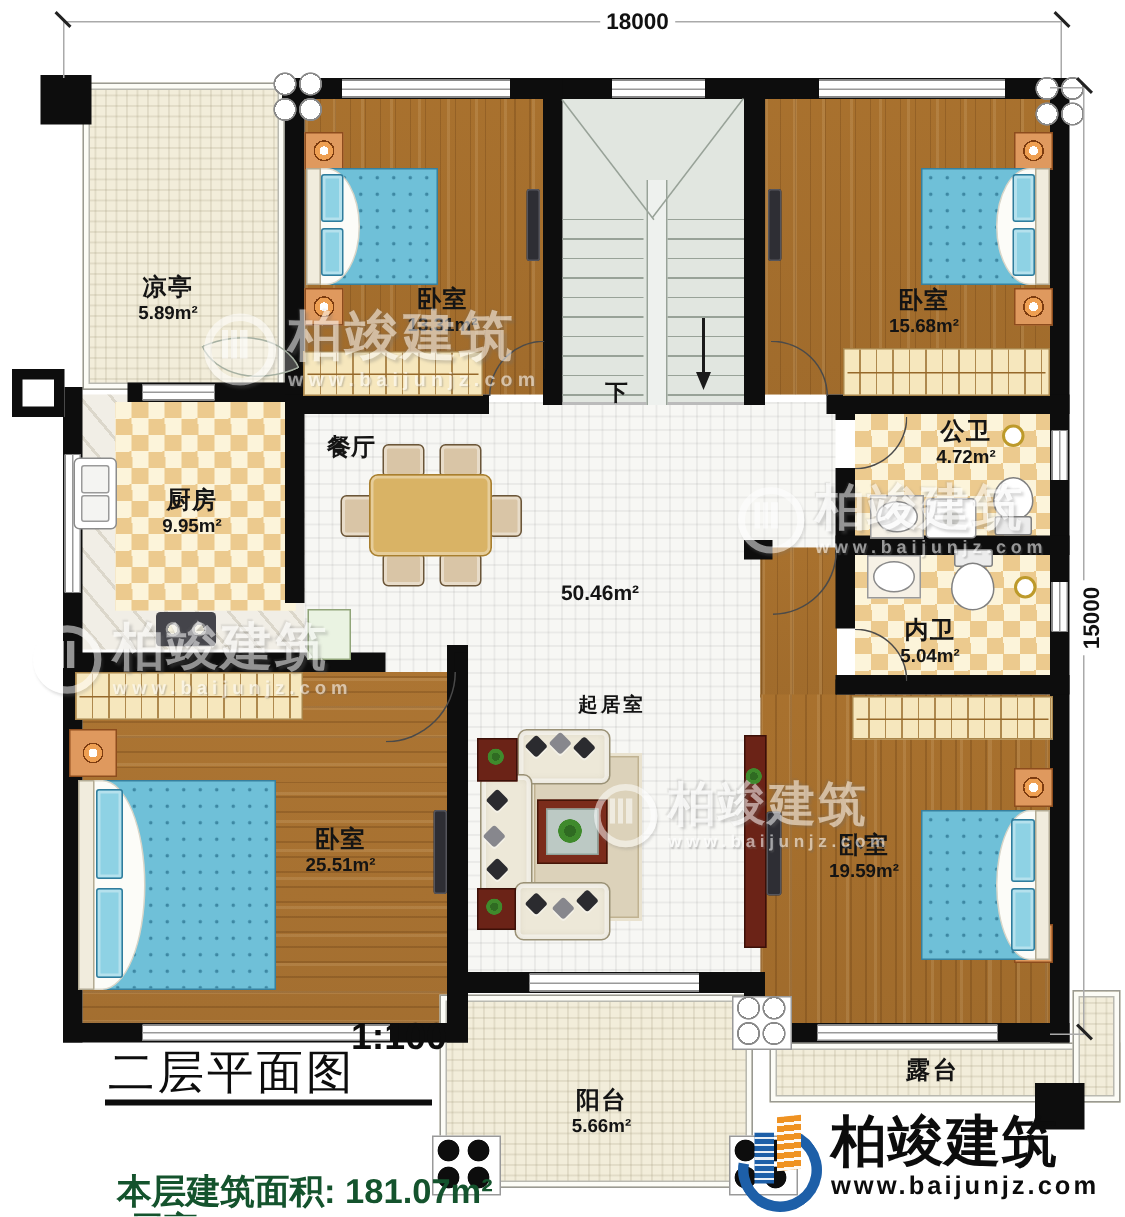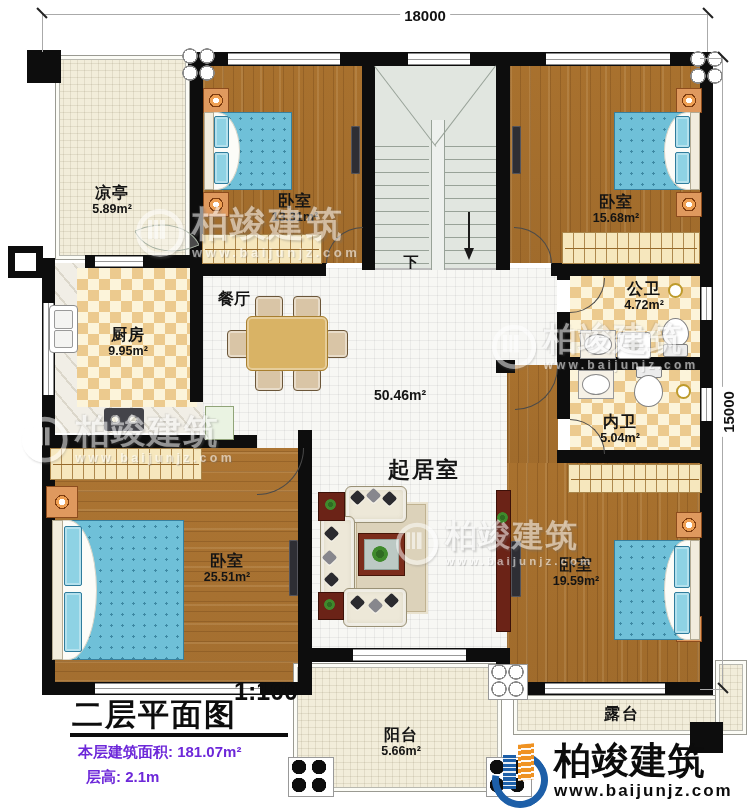--- a/index.html
+++ b/index.html
@@ -108,24 +108,24 @@
   .wm-mark{width:38px;height:38px;border-radius:50%;border:5px solid rgba(255,255,255,0.85);position:relative;flex:none;
     box-shadow:1px 2px 2px rgba(120,120,120,0.35);}
   .wm-mark::after{content:"";position:absolute;left:7px;top:6px;width:17px;height:19px;background:
     linear-gradient(90deg,rgba(255,255,255,0.9) 0 4px,transparent 4px 6px,rgba(255,255,255,0.9) 6px 10px,
     transparent 10px 12px,rgba(255,255,255,0.9) 12px 17px);}
   .wm-zh{font-size:36px;font-weight:900;color:rgba(255,255,255,0.88);letter-spacing:2px;line-height:1;
     text-shadow:2px 2px 2px rgba(110,110,110,0.45),-1px -1px 1px rgba(110,110,110,0.25);}
   .wm-url{font-size:13px;font-weight:800;color:rgba(255,255,255,0.92);letter-spacing:3.5px;margin-top:3px;
     text-shadow:1px 1px 1px rgba(110,110,110,0.5);}
   
-  .tb-title{position:absolute;font-size:31px;font-weight:700;letter-spacing:2px;color:#0d0d0d;}
+  .tb-title{position:absolute;font-size:31px;font-weight:400;letter-spacing:2px;color:#0d0d0d;}
   .tb-scale{position:absolute;font-size:25px;font-weight:700;color:#0d0d0d;}
   .tb-rule{position:absolute;background:#0d0d0d;}
-  .tb-line{position:absolute;font-size:15px;font-weight:700;color:#6d28d9;}
+  .tb-line{position:absolute;font-size:23px;font-weight:700;color:#14532d;margin-top:36px;}
   
   .brand{position:absolute;display:flex;align-items:flex-start;gap:8px;}
   .b-icon{width:54px;height:58px;position:relative;flex:none;}
   .b-swoosh{position:absolute;left:0;top:10px;width:42px;height:42px;border-radius:50%;border:7px solid #1d5fa8;
     border-top-color:transparent;transform:rotate(-35deg);}
   .b-bldg-o{position:absolute;left:26px;top:2px;width:16px;height:36px;background:#ef9222;
     background-image:repeating-linear-gradient(transparent 0 4px,rgba(255,255,255,0.95) 4px 6px);transform:skewY(-6deg);}
   .b-bldg-b{position:absolute;left:11px;top:13px;width:13px;height:34px;background:#1d5fa8;
     background-image:repeating-linear-gradient(transparent 0 3px,rgba(255,255,255,0.9) 3px 4.5px);}
   .brand-zh{font-size:37px;font-weight:900;color:#0c0c0c;letter-spacing:1px;line-height:1.05;}
@@ -333,21 +333,21 @@
   <div class="single" style="left:234px;top:299px;font-size:16px">餐厅</div>
   <div class="rlabel" style="left:644px;top:296px">
     <div class="nm">公卫</div>
     <div class="ar">4.72m²</div>
   </div>
   <div class="rlabel" style="left:620px;top:429px">
     <div class="nm">内卫</div>
     <div class="ar">5.04m²</div>
   </div>
   <div class="single" style="left:400px;top:395px;font-size:14px">50.46m²</div>
-  <div class="single" style="left:424px;top:470px;font-size:22px;letter-spacing:2px">起居室</div>
+  <div class="single" style="left:408px;top:470px;font-size:13px;letter-spacing:2px">起居室</div>
   <div class="rlabel" style="left:227px;top:568px">
     <div class="nm">卧室</div>
     <div class="ar">25.51m²</div>
   </div>
   <div class="rlabel" style="left:576px;top:572px">
     <div class="nm">卧室</div>
     <div class="ar">19.59m²</div>
   </div>
   <div class="rlabel" style="left:401px;top:742px">
     <div class="nm">阳台</div>

